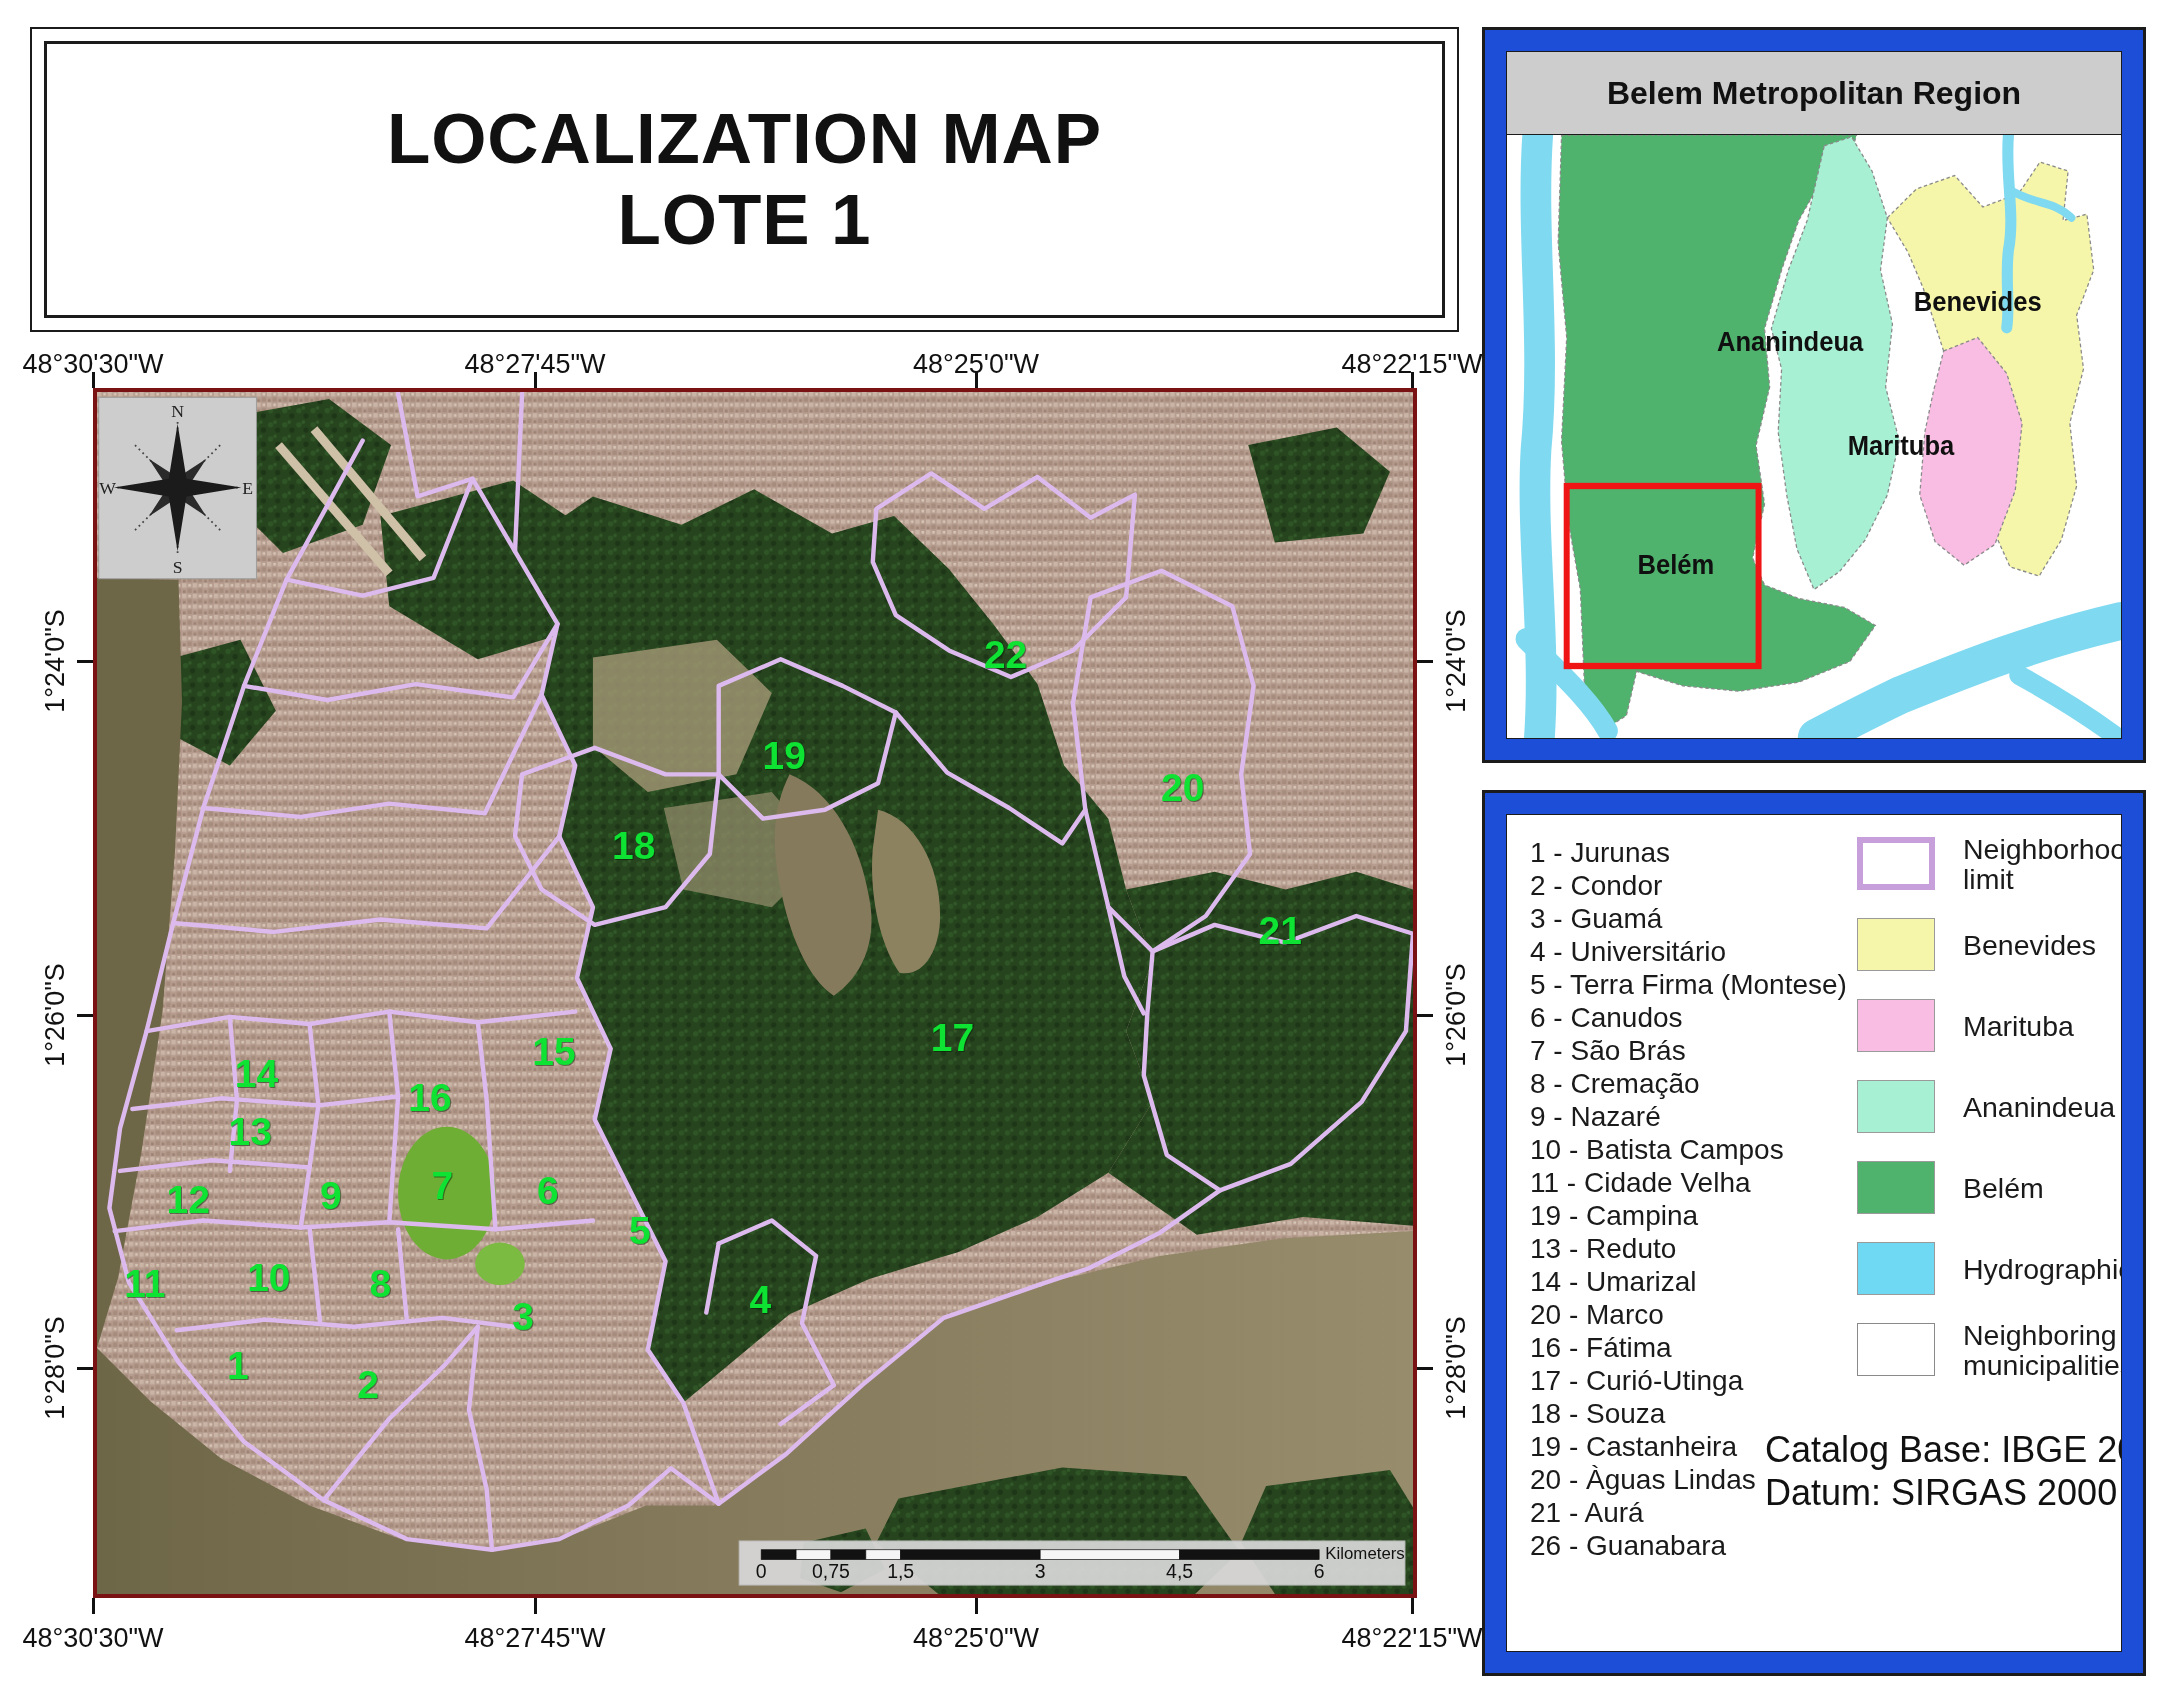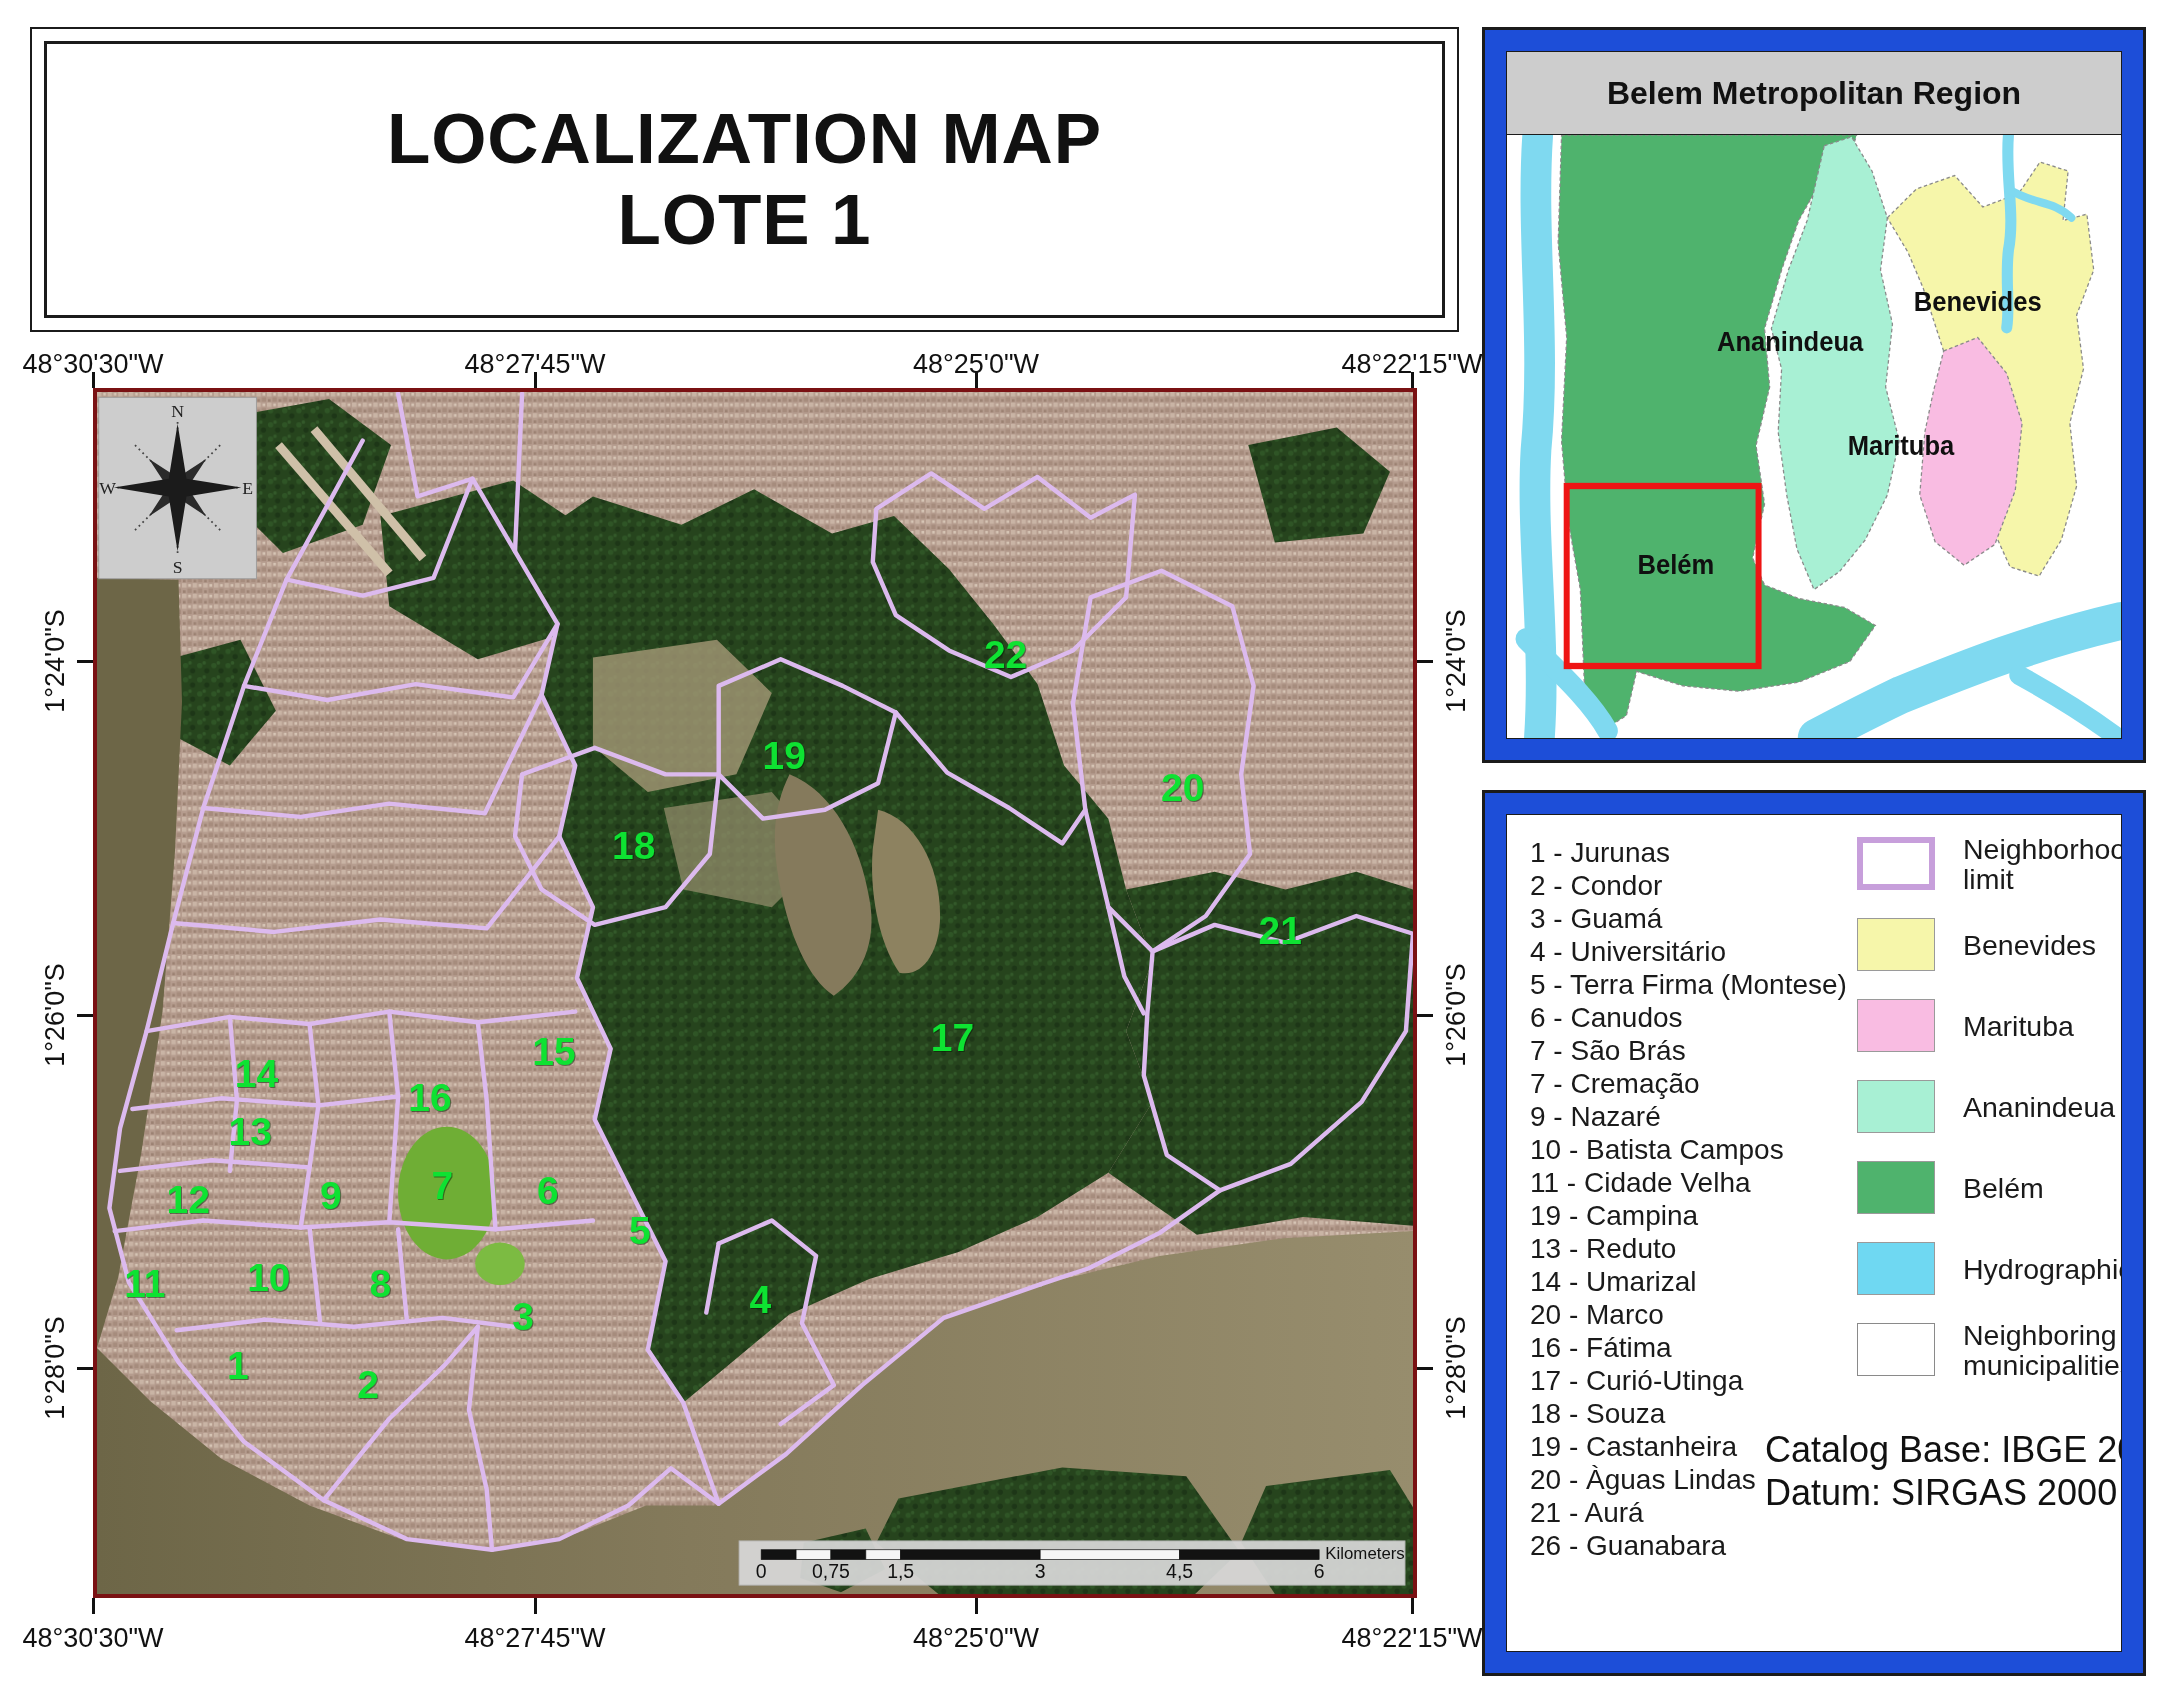--- a/index.html
+++ b/index.html
@@ -245,21 +245,21 @@
     <div class="panel-inner">
       <div class="panel-body">
         <div id="nb-list">
             <div class="nb-item">1 - Jurunas</div>
             <div class="nb-item">2 - Condor</div>
             <div class="nb-item">3 - Guamá</div>
             <div class="nb-item">4 - Universitário</div>
             <div class="nb-item">5 - Terra Firma (Montese)</div>
             <div class="nb-item">6 - Canudos</div>
             <div class="nb-item">7 - São Brás</div>
-            <div class="nb-item">7 - Cremação</div>
+            <div class="nb-item">8 - Cremação</div>
             <div class="nb-item">9 - Nazaré</div>
             <div class="nb-item">10 - Batista Campos</div>
             <div class="nb-item">11 - Cidade Velha</div>
             <div class="nb-item">19 - Campina</div>
             <div class="nb-item">13 - Reduto</div>
             <div class="nb-item">14 - Umarizal</div>
             <div class="nb-item">20 - Marco</div>
             <div class="nb-item">16 - Fátima</div>
             <div class="nb-item">17 - Curió-Utinga</div>
             <div class="nb-item">18 - Souza</div>

